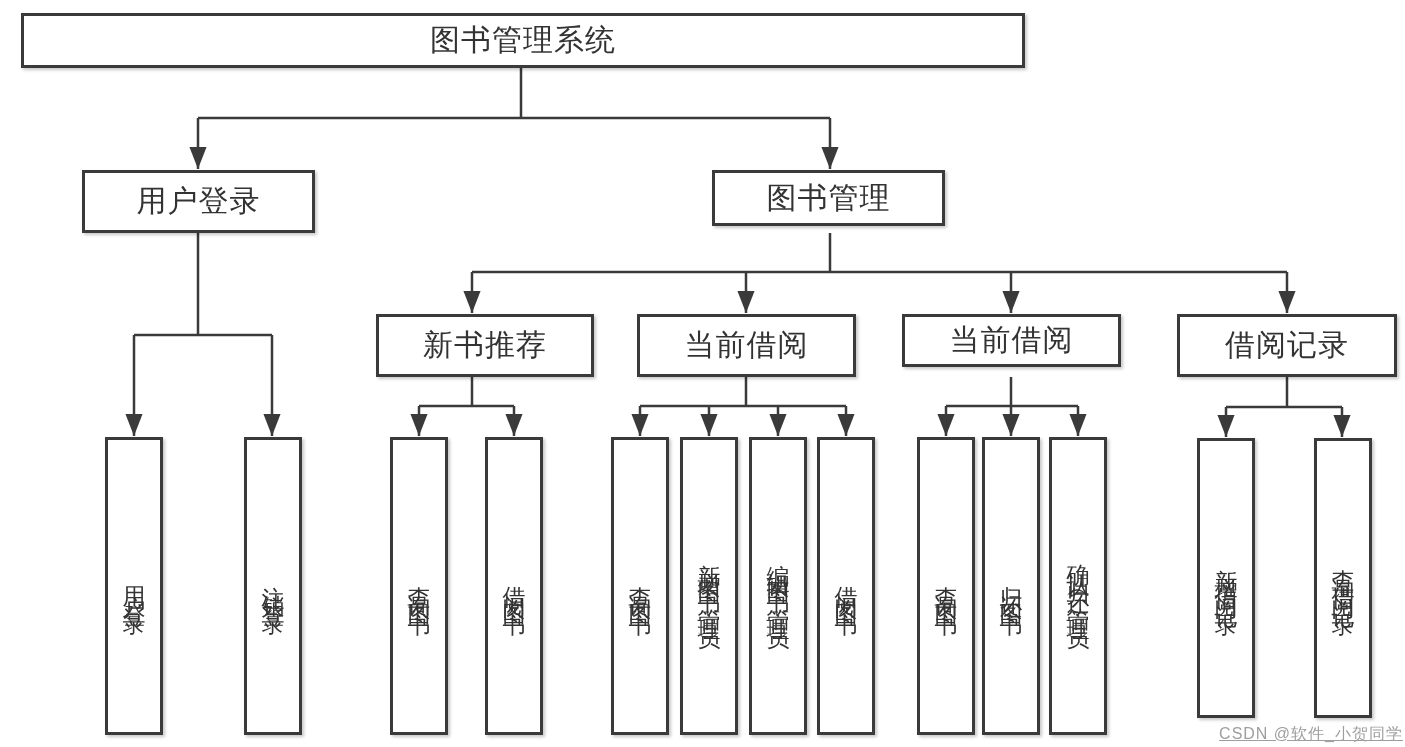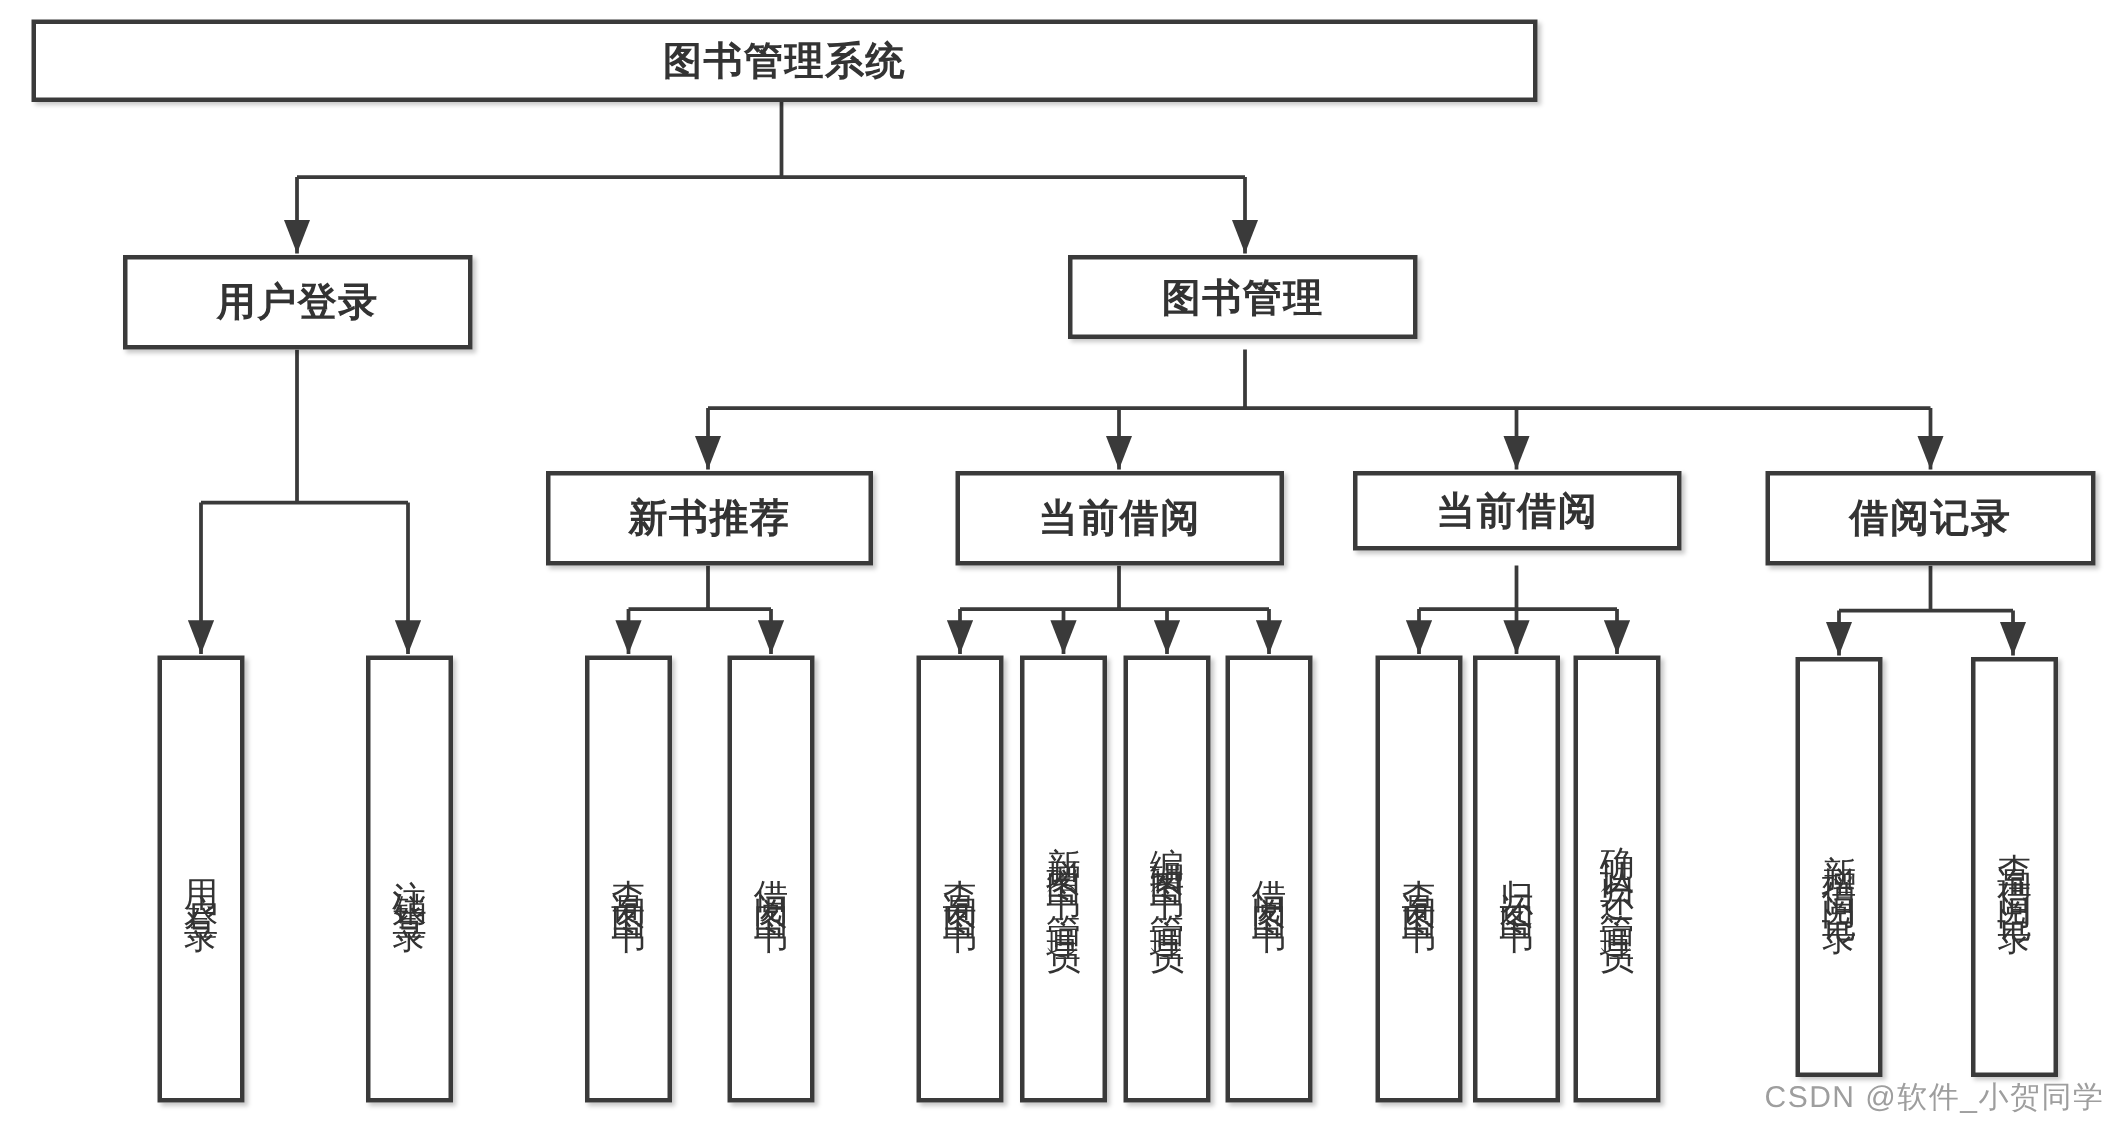--- a/index.html
+++ b/index.html
@@ -18,29 +18,29 @@
   }
   .wires{position:absolute;left:0;top:0;width:1405px;height:747px;pointer-events:none;}
   .wires path{stroke:var(--line);stroke-width:2.5;fill:none;}
   .wires .arrow-head{fill:var(--line);stroke:none;}
   .box{
     position:absolute;background:var(--background);
     border:3px solid var(--box-border);
     display:flex;align-items:center;justify-content:center;
     box-shadow:2px 2px 3px rgba(0,0,0,0.22);
   }
-  .box.h span{font-size:26px;letter-spacing:1px;white-space:nowrap;font-weight:bold;}
+  .box.h span{font-size:30px;letter-spacing:1px;white-space:nowrap;}
   .box.v span{
     writing-mode:vertical-rl;text-orientation:mixed;
     font-size:23px;letter-spacing:9px;line-height:1;white-space:nowrap;
   }
   .root-label{font-size:25px;}
   .watermark{
     position:absolute;right:2px;bottom:2px;
-    font-size:20px;color:var(--watermark);letter-spacing:1px;white-space:nowrap;
+    font-size:16px;color:var(--watermark);letter-spacing:1px;white-space:nowrap;text-decoration:underline;
   }
 </style>
 </head>
 <body>
 
 <div class="stage">
 
   <svg class="wires" viewBox="0 0 1405 747" xmlns="http://www.w3.org/2000/svg">
     <defs>
       <marker id="arr" markerWidth="9" markerHeight="7" refX="9" refY="3.5" orient="auto">
@@ -82,21 +82,21 @@
     <span class="root-label">图书管理系统</span>
   </div>
 
   <div class="box h" style="left:82px;top:170px;width:233px;height:63px">
     <span>用户登录</span>
   </div>
   <div class="box h" style="left:712px;top:170px;width:233px;height:56px">
     <span>图书管理</span>
   </div>
 
-  <div class="box h" style="left:364px;top:314px;width:218px;height:63px">
+  <div class="box h" style="left:376px;top:314px;width:218px;height:63px">
     <span>新书推荐</span>
   </div>
   <div class="box h" style="left:637px;top:314px;width:219px;height:63px">
     <span>当前借阅</span>
   </div>
   <div class="box h" style="left:902px;top:314px;width:219px;height:53px">
     <span>当前借阅</span>
   </div>
   <div class="box h" style="left:1177px;top:314px;width:220px;height:63px">
     <span>借阅记录</span>

